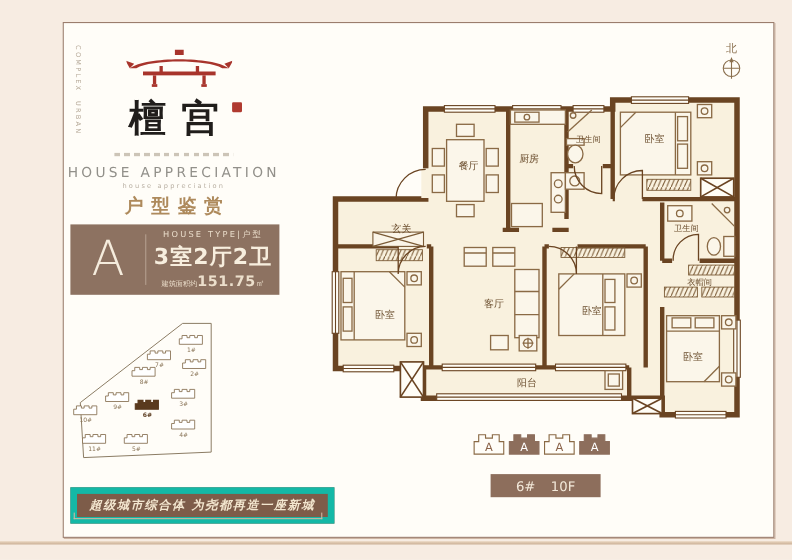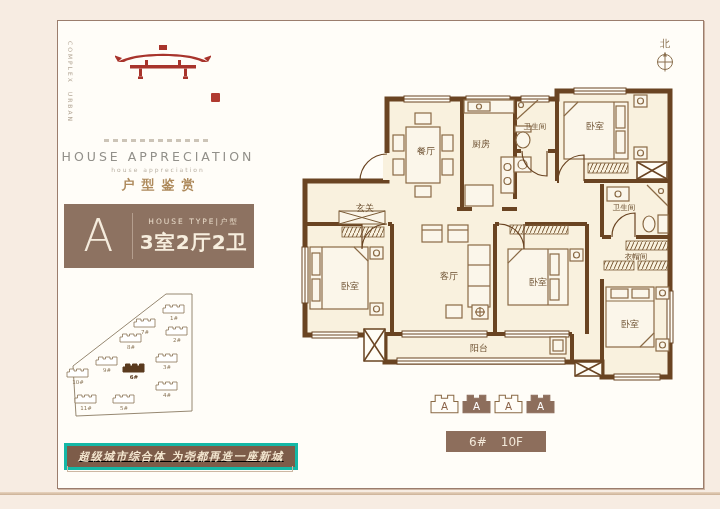--- a/index.html
+++ b/index.html
@@ -26,39 +26,39 @@
     font-family:"DejaVu Serif","Liberation Serif",serif;font-weight:bold;
     font-size:34px;letter-spacing:14px;color:#201d1b;text-indent:14px;}
   .logo-seal{left:153px;top:72px;width:9px;height:9px;background:#b03a30;border-radius:1px;}
   .logo-tagline{left:46px;top:118px;width:108px;height:3px;opacity:.55;
     background:repeating-linear-gradient(90deg,#a39682 0 5px,transparent 5px 9px);}
   .appr-en{left:0;top:128px;width:200px;text-align:center;color:#92908a;
     font-size:12.5px;letter-spacing:3px;}
   .appr-en-small{left:0;top:145px;width:200px;text-align:center;color:#b9b0a3;
     font-size:6px;letter-spacing:2px;}
   .appr-cn{left:0;top:155px;width:200px;text-align:center;color:#ae8a5c;
-    font-size:13px;font-weight:bold;letter-spacing:7px;text-indent:7px;}
+    font-size:17px;font-weight:bold;letter-spacing:7px;text-indent:7px;}
   
   .type-box{left:6px;top:183px;width:190px;height:64px;background:#8d7261;
     display:flex;align-items:center;color:#f2e7d7;}
   .type-letter{width:36%;text-align:center;font-size:44px;font-weight:200;
     color:#f5ecdd;line-height:1;}
   .type-divider{width:1px;height:46px;background:#b49e8e;}
   .type-right{flex:1;text-align:center;}
   .type-en{font-size:7.5px;letter-spacing:2px;color:#e9dcca;}
   .type-layout{font-size:20px;font-weight:bold;letter-spacing:1px;margin-top:2px;color:#f7eede;}
   .type-area{font-size:6.5px;color:#ecdfcc;margin-top:2px;}
   .type-area .num{font-size:13px;font-weight:bold;letter-spacing:.5px;}
   .type-area .unit{font-size:8px;}
   
   .map-svg{left:8px;top:268px;}
   .tangong{left:0;top:407px;width:200px;text-align:center;color:#a5988a;
     font-size:7px;letter-spacing:6px;text-indent:6px;}
   .banner{left:6px;top:422px;width:228px;height:21px;background:#7d5c49;
-    border:3px solid #14b8a6;display:flex;align-items:center;justify-content:center;text-decoration:underline;}
+    border:6px solid #14b8a6;display:flex;align-items:center;justify-content:center;}
   .banner span{font-family:"DejaVu Serif","Liberation Serif",serif;font-style:italic;
     font-weight:bold;font-size:11px;letter-spacing:1.5px;color:#f3e6cf;white-space:nowrap;}
   .banner-frame{left:9px;top:445px;width:224px;height:5px;
     border-bottom:1px solid #cdb7a2;border-left:1px solid #cdb7a2;border-right:1px solid #cdb7a2;}
   
   .compass{left:590px;top:16px;width:34px;text-align:center;color:#8a6f4e;}
   .compass .n-label{font-size:10px;}
   
   .units-row{left:372px;top:370px;display:flex;gap:3px;}
   .floor-tag{left:388px;top:410px;width:100px;height:21px;background:#8d6e5c;
@@ -84,33 +84,37 @@
       <path d="M93,17 L97,10 L89,13 Z"></path>
       <rect x="30" y="15" width="3" height="6"></rect>
       <rect x="63" y="15" width="3" height="6"></rect>
       <rect x="15" y="20" width="66" height="3.5"></rect>
       <rect x="24" y="23.5" width="3" height="8"></rect>
       <rect x="69" y="23.5" width="3" height="8"></rect>
       <rect x="23" y="31.5" width="5" height="2.5"></rect>
       <rect x="68" y="31.5" width="5" height="2.5"></rect>
     </g>
   </svg>
+  <div class="abs logo-name">檀宫</div>
   <div class="abs logo-seal"></div>
   <div class="abs logo-tagline"></div>
 
   <div class="abs appr-en">HOUSE APPRECIATION</div>
   <div class="abs appr-en-small">house appreciation</div>
   <div class="abs appr-cn">户型鉴赏</div>
 
   <div class="abs type-box">
     <div class="type-letter">A</div>
     <div class="type-divider"></div>
     <div class="type-right">
       <div class="type-en">HOUSE TYPE|户型</div>
       <div class="type-layout">3室2厅2卫</div>
+      <div class="type-area">
+        <span>建筑面积约</span><span class="num">151.75</span><span class="unit">㎡</span>
+      </div>
     </div>
   </div>
 
   <svg class="abs map-svg" width="184" height="140" viewBox="0 0 184 140">
     <defs>
       <path id="bshape" d="M0,9 L0,4 L2.5,4 L2.5,1 L7,1 L7,3 L9.5,3 L9.5,1 L14,1 L14,3 L16.5,3 L16.5,1 L21,1 L21,9 Z"></path>
     </defs>
     <polygon points="7,77 100,5 126,5 126,122 10,127" fill="none" stroke="#8a7a62" stroke-width="0.9"></polygon>
     <g stroke="#8a7355" stroke-width="0.8" fill="#ffffff">
       <use href="#bshape" x="97" y="15"></use>

